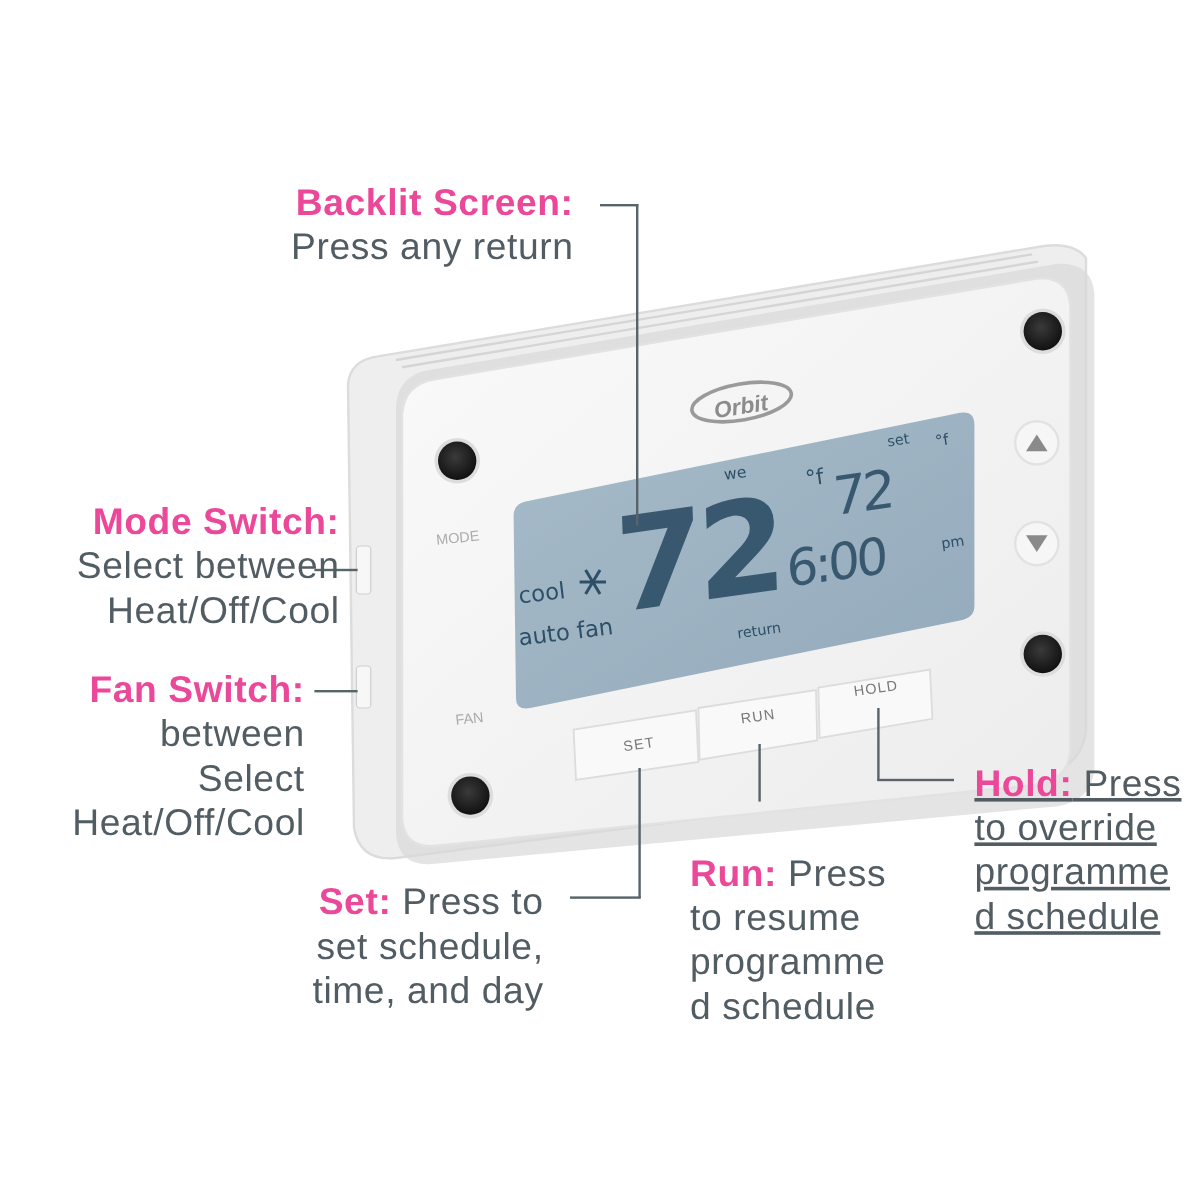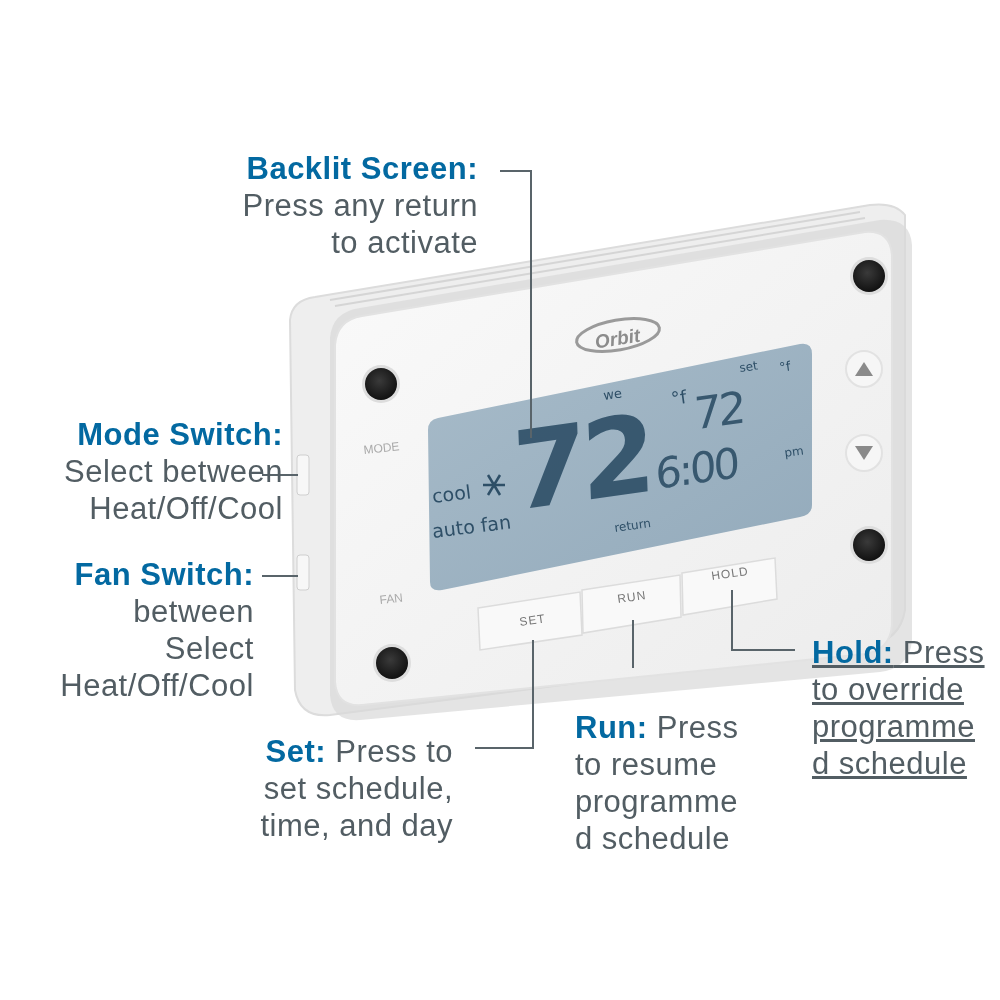--- a/index.html
+++ b/index.html
@@ -1,19 +1,19 @@
 <!DOCTYPE html>
 <html><head>
 <meta charset="utf-8">
 <style>
   html, body { margin:0; padding:0; background:#ffffff; }
   body { width:1000px; height:1000px; position:relative; overflow:hidden;
          font-family:"Liberation Sans", "DejaVu Sans", sans-serif; color:#4f5a60; }
   .callout { position:absolute; font-size:31px; line-height:37px; color:#525d63; letter-spacing:0.5px; }
-  .callout .title { font-weight:bold; color:#0369a1; }
+  .callout .title { font-weight:bold; color:#ec4899; }
   .right { text-align:right; }
   .left { text-align:left; }
   .line { position:absolute; background:#59646a; }
 
   
   .device { position:absolute; left:0; top:0; width:1000px; height:1000px; pointer-events:none; }
   .device * { pointer-events:auto; }
   .lcd-text { font-family:"DejaVu Sans", sans-serif; fill:#2e4f67; }
   .btn-label { font-family:"Liberation Sans", sans-serif; font-size:12px; fill:#777; letter-spacing:1px; }
 </style>
@@ -130,21 +130,20 @@
 <div class="line" style="left:475px;top:747px;width:59px;height:2px;"></div>
 
 <div class="line" style="left:632px;top:620px;width:2px;height:48px;"></div>
 
 <div class="line" style="left:731px;top:590px;width:2px;height:60px;"></div>
 <div class="line" style="left:731px;top:649px;width:64px;height:2px;"></div>
 
 <div class="callout right" style="right:522px;top:150px;">
   <div class="title">Backlit Screen:</div>
   <div>Press any return</div>
-  <div>to activate</div>
 </div>
 
 <div class="callout right" style="right:717px;top:416px;">
   <div class="title">Mode Switch:</div>
   <div>Select between</div>
   <div>Heat/Off/Cool</div>
 </div>
 
 <div class="callout right" style="right:746px;top:556px;">
   <div class="title">Fan Switch:</div>

